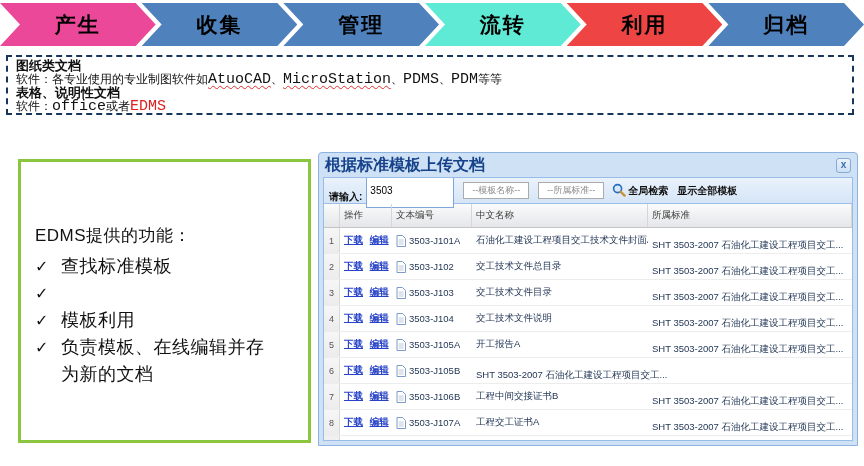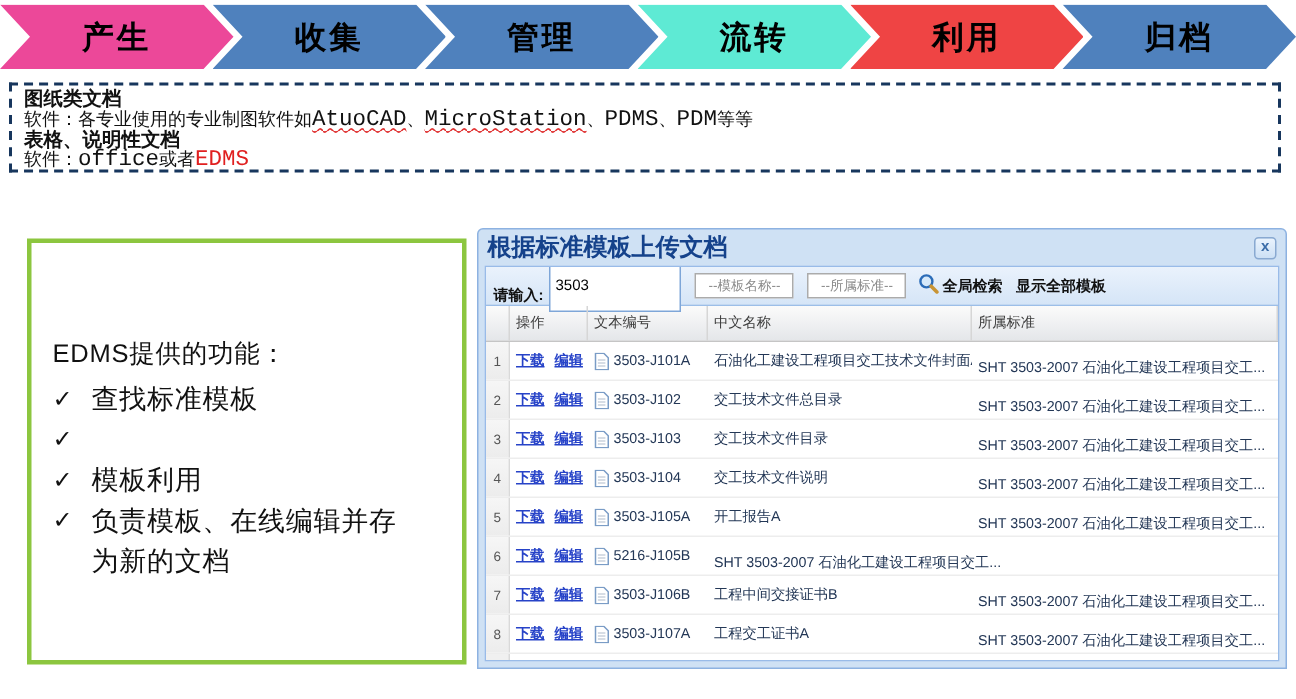--- a/index.html
+++ b/index.html
@@ -267,21 +267,21 @@
     </div>
     <div class="c c-docno">
       <span class="doc-ic">
                 <svg width="10" height="12" viewBox="0 0 10 12">
         <path d="M1 .5h5.5L9.5 3.5v8H1z" fill="#fff" stroke="#7A9CC6" stroke-width="1"></path>
         <line x1="2.6" y1="5" x2="7.6" y2="5" stroke="#AFBCCB" stroke-width="0.8"></line>
         <line x1="2.6" y1="7" x2="7.6" y2="7" stroke="#AFBCCB" stroke-width="0.8"></line>
         <line x1="2.6" y1="9" x2="7.6" y2="9" stroke="#AFBCCB" stroke-width="0.8"></line>
       </svg>
               </span>
-      <span>5216-J105B</span>
+      <span>3503-J105B</span>
     </div>
     <div class="c c-std">SHT 3503-2007 石油化工建设工程项目交工...</div>
   </div>
 
   <div class="row">
     <div class="c c-num">7</div>
     <div class="c c-action">
       <span class="lnk">下载</span>
       <span class="lnk">编辑</span>
     </div>

